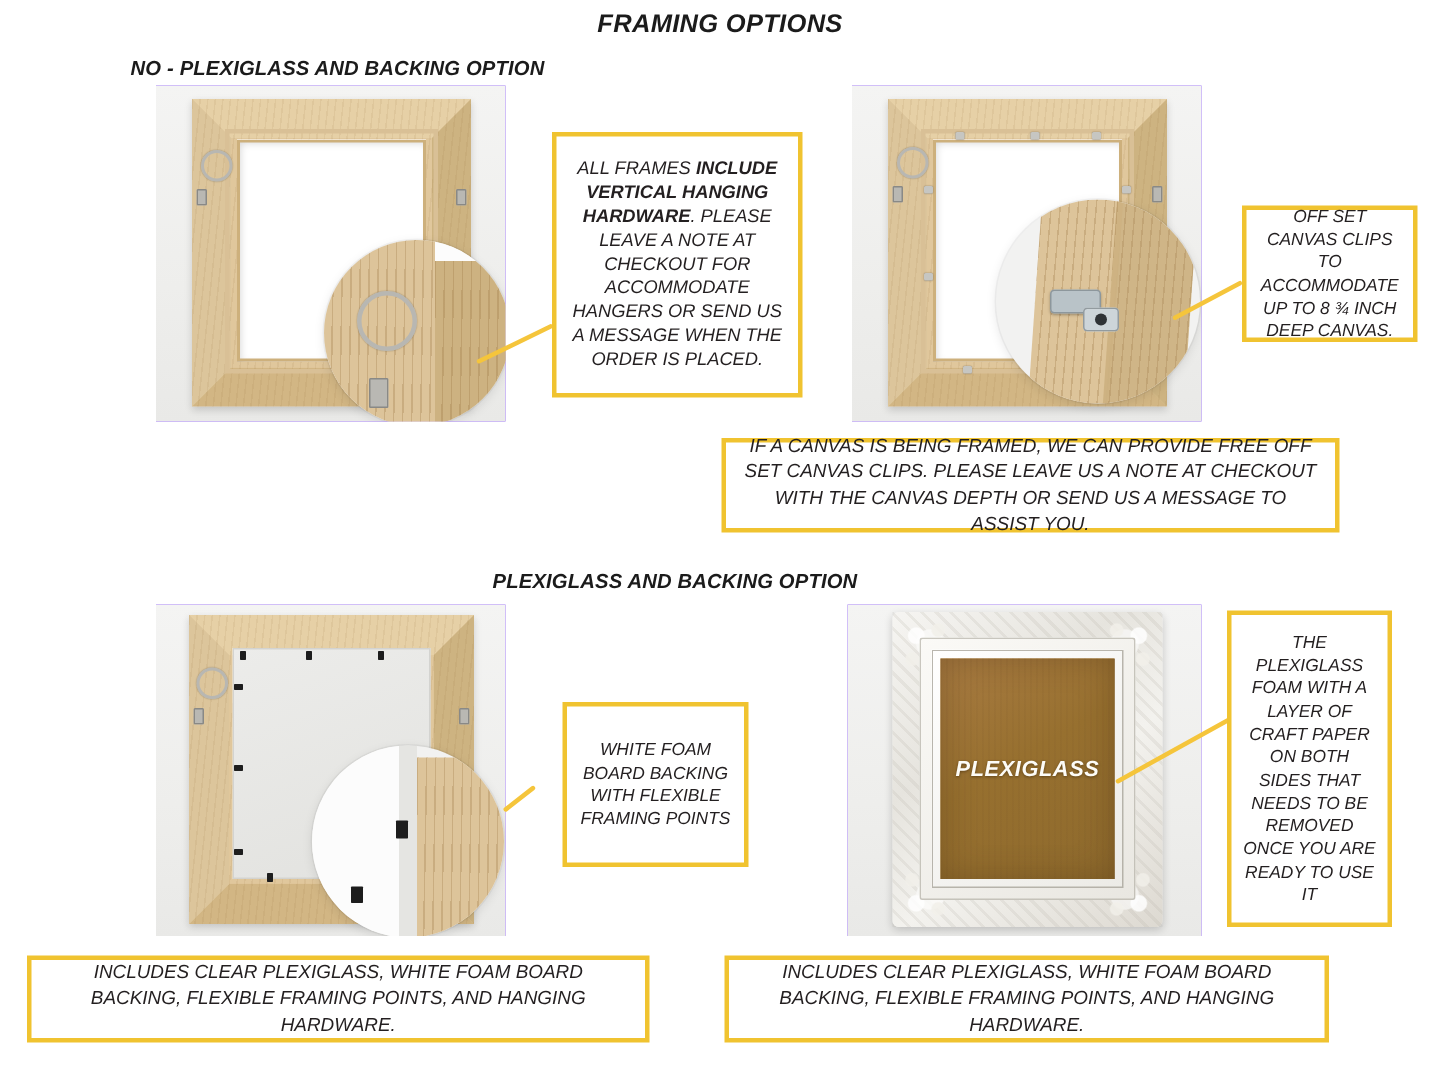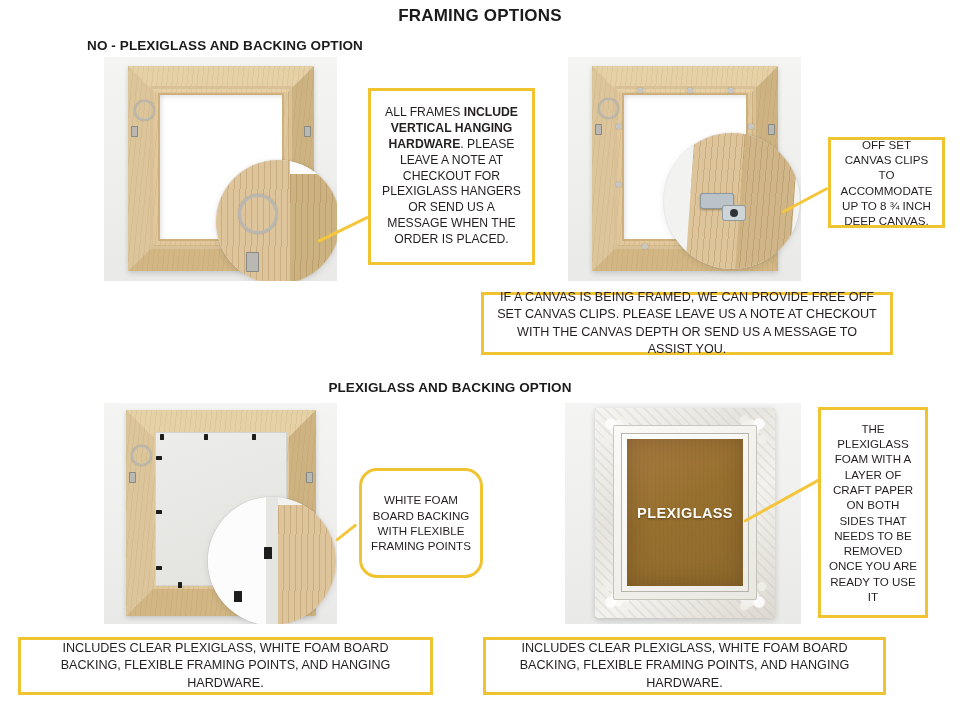--- a/index.html
+++ b/index.html
@@ -4,21 +4,21 @@
 <style>
   html,body{margin:0;padding:0;}
   body{
     width:960px;height:720px;
     background:#ffffff;
     font-family:"Liberation Sans", sans-serif;
     color:#231f20;
     position:relative;
     overflow:hidden;
   }
-  .stage{position:absolute;left:0;top:0;width:960px;height:671px;}
+  .stage{position:absolute;left:0;top:0;width:960px;height:671px;font-style:italic;}
 
   
   .main-title{
     position:absolute;left:0;top:6px;width:960px;
     text-align:center;font-size:17px;font-weight:bold;letter-spacing:.2px;
     color:#1b1b1b;
   }
   .sec-title{
     position:absolute;text-align:center;font-size:13.5px;font-weight:bold;
     color:#1b1b1b;letter-spacing:.1px;
@@ -177,21 +177,21 @@
       <div class="whitecol" style="left:74px;top:0;width:50px;height:14px;"></div>
       <div class="dring" style="left:22px;top:34px;width:34px;height:34px;border-width:3px;"></div>
       <div class="sawhook" style="left:30px;top:92px;width:13px;height:20px;"></div>
     </div>
   </div>
 
   <div class="conn" style="left:318px;top:240px;width:56px;transform:rotate(-26deg);"></div>
 
   <div class="callout" style="left:368px;top:88px;width:167px;height:177px;">
     <div>
-      <span style="display:inline">ALL FRAMES </span><b>INCLUDE VERTICAL HANGING HARDWARE</b><span style="display:inline">. PLEASE LEAVE A NOTE AT CHECKOUT FOR PLEXIGLASS HANGERS OR SEND US A MESSAGE WHEN THE ORDER IS PLACED.</span>
+      <span style="display:inline">ALL FRAMES </span><b>INCLUDE VERTICAL HANGING HARDWARE</b><span style="display:inline">. PLEASE LEAVE A NOTE AT CHECKOUT FOR ACCOMMODATE HANGERS OR SEND US A MESSAGE WHEN THE ORDER IS PLACED.</span>
     </div>
   </div>
 
   <div class="photo" style="left:568px;top:57px;width:233px;height:224px;">
     <div class="bg"></div>
 
     <div class="oakframe" style="left:24px;top:9px;width:186px;height:205px;--b:26px;">
       <div class="outer"></div>
       <div class="oak-bev">
         <i class="oak-top"></i>
@@ -262,21 +262,21 @@
       <div class="whitecol" style="left:0;top:0;width:58px;height:128px;"></div>
       <div style="position:absolute;left:58px;top:0;width:12px;height:128px;background:#e5e5e2;"></div>
       <div class="woodcol" style="left:70px;top:8px;width:58px;height:120px;"></div>
       <div class="point" style="left:56px;top:50px;width:8px;height:12px;"></div>
       <div class="point" style="left:26px;top:94px;width:8px;height:11px;"></div>
     </div>
   </div>
 
   <div class="conn" style="left:336px;top:539px;width:26px;transform:rotate(-38deg);"></div>
 
-  <div class="callout small" style="left:359px;top:468px;width:124px;height:110px;border-radius:18px;">
+  <div class="callout small" style="left:375px;top:468px;width:124px;height:110px;">
     <div>WHITE FOAM BOARD BACKING WITH FLEXIBLE FRAMING POINTS</div>
   </div>
 
   <div class="photo" style="left:565px;top:403px;width:236px;height:221px;">
     <div class="bg"></div>
 
     <div class="ornate" style="left:30px;top:5px;width:180px;height:210px;">
       <div class="orn-outer"></div>
       <div class="orn-tex"></div>
       <div class="orn-corner" style="left:2px;top:2px;"></div>

